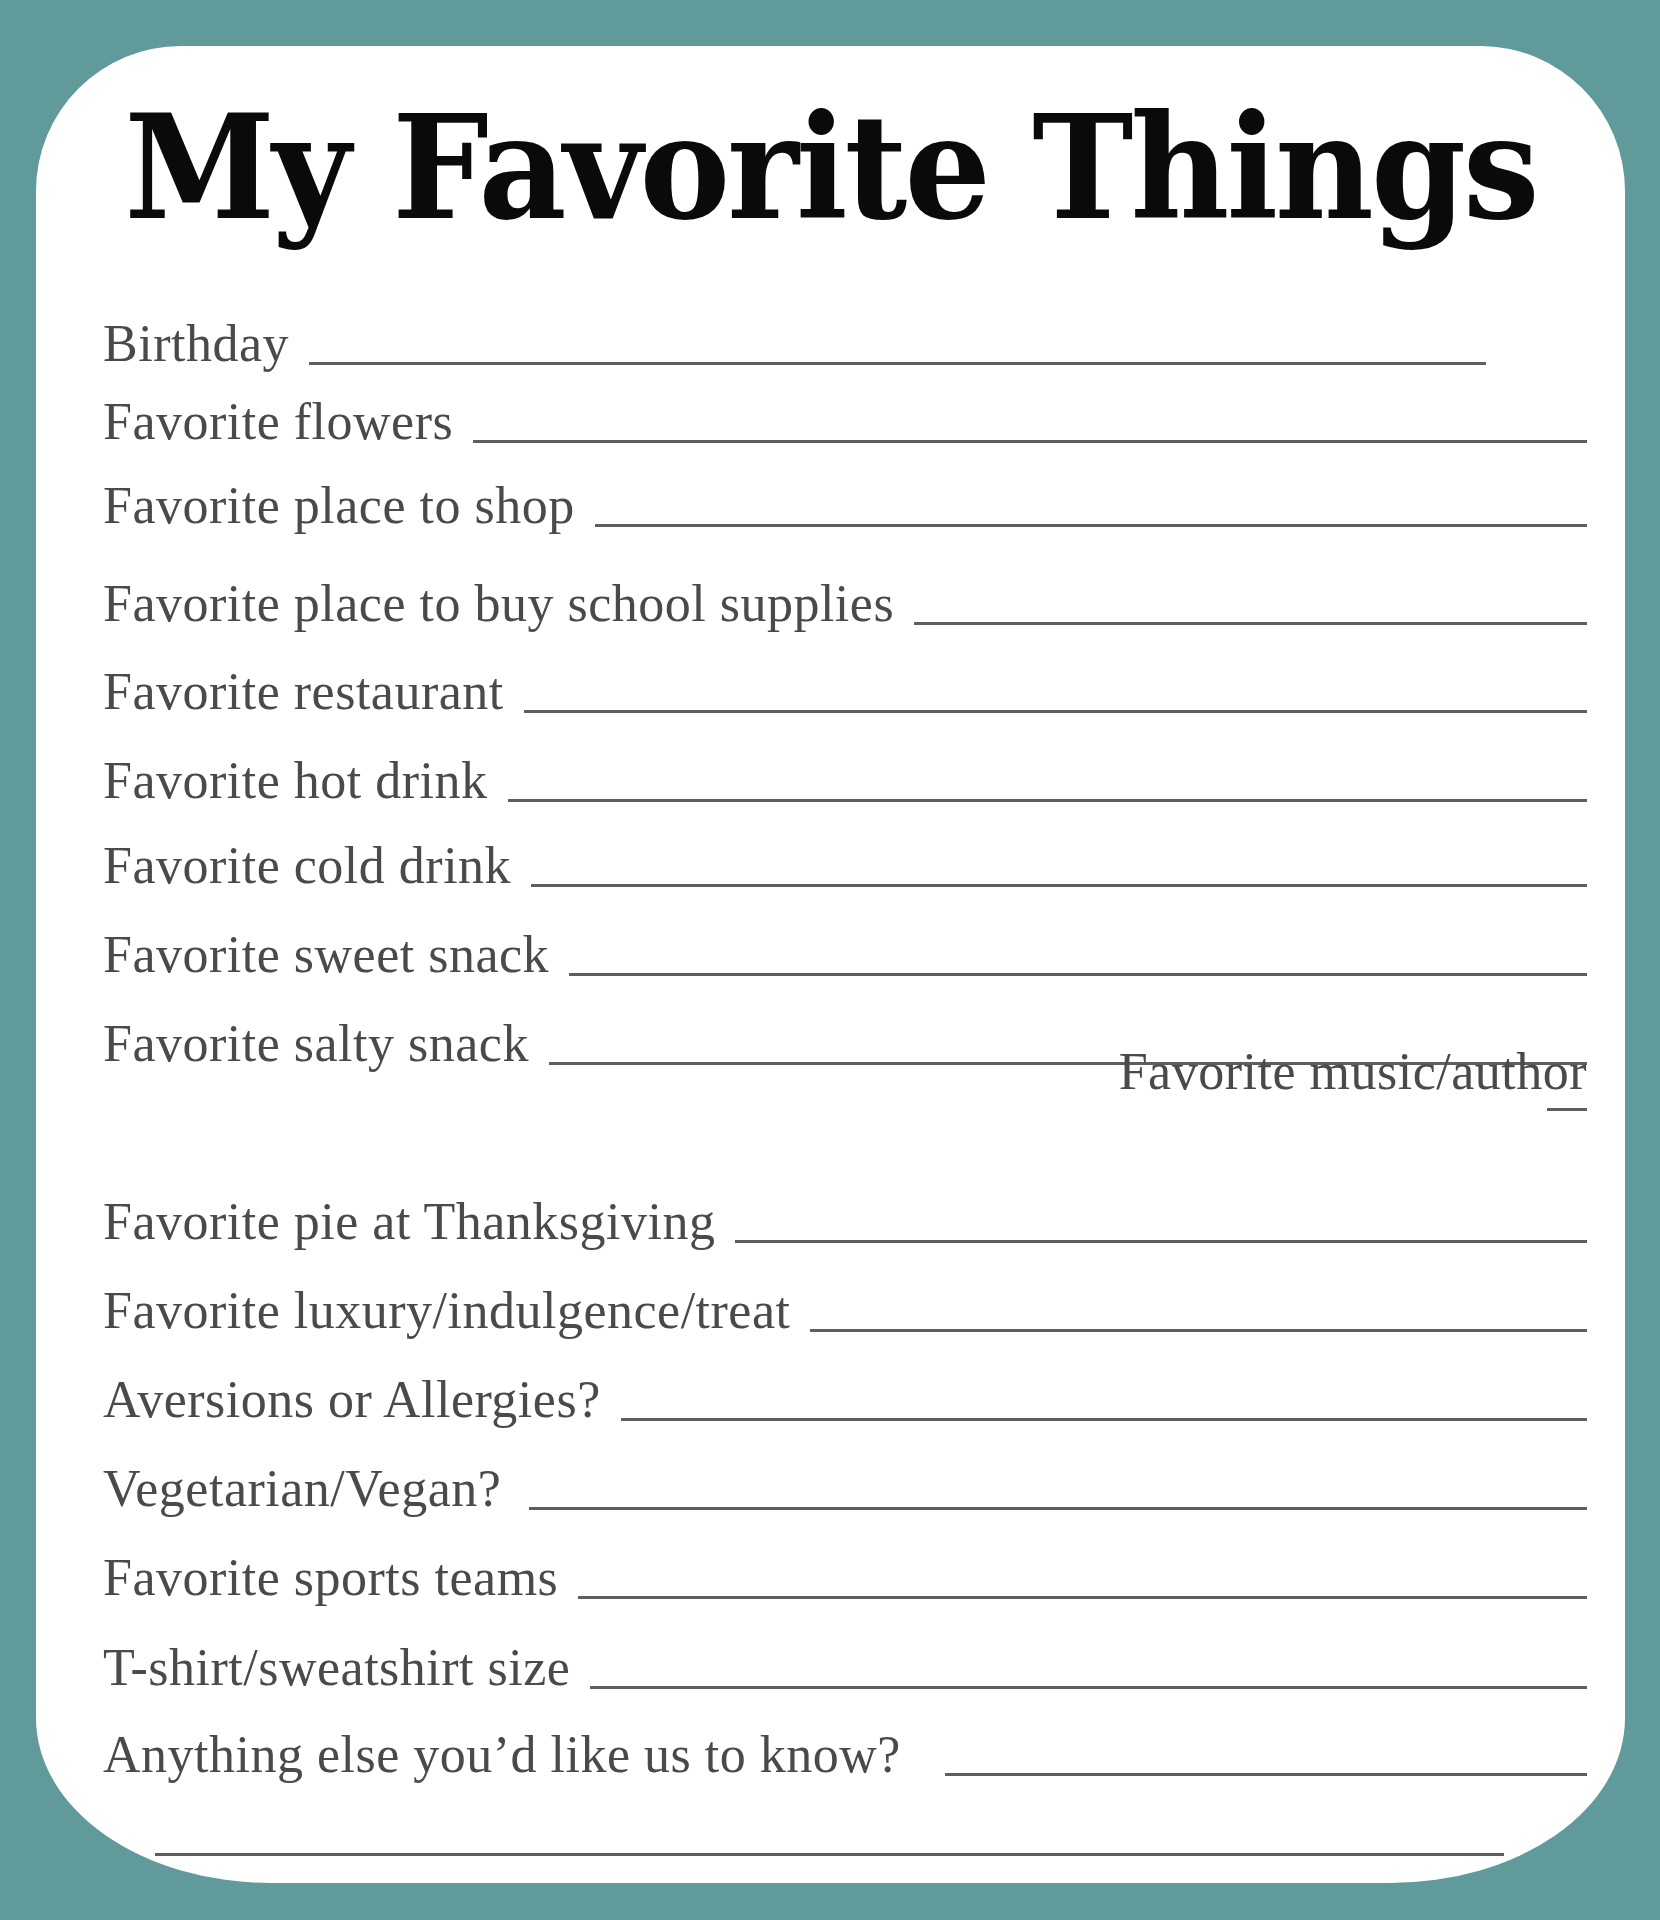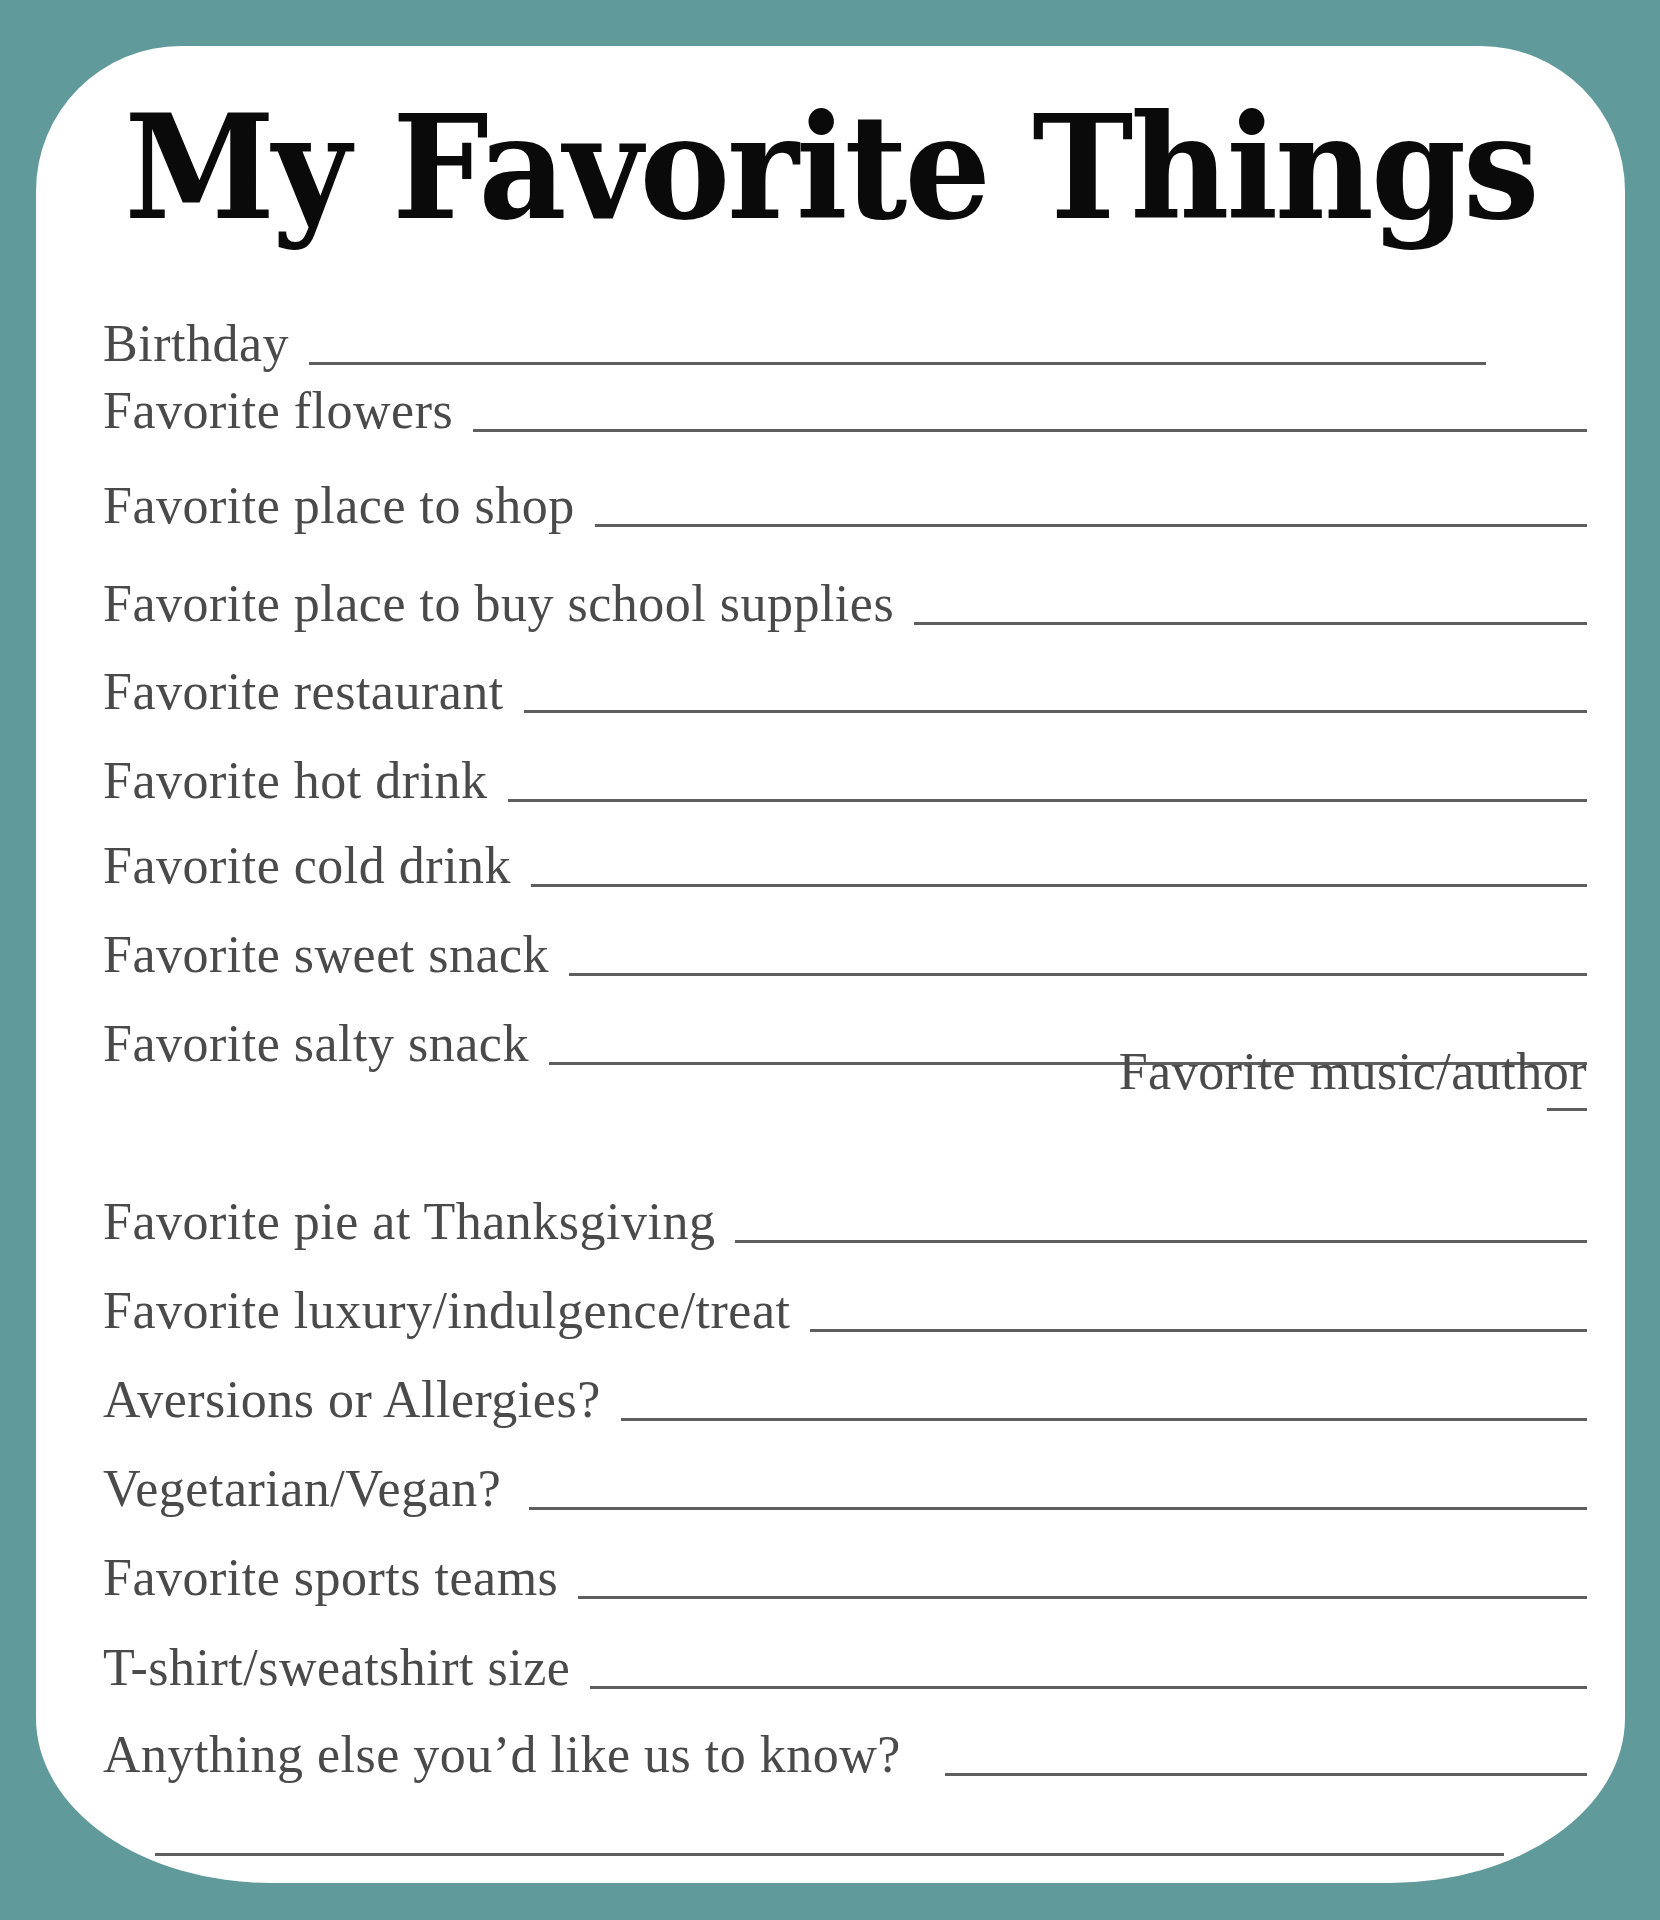--- a/index.html
+++ b/index.html
@@ -74,21 +74,21 @@
 </head>
 <body>
 
 <div class="card">
   <h1 class="title">My Favorite Things</h1>
   <div id="rows">
       <div class="row short" style="top: 254px;">
         <span class="field-label">Birthday</span>
         <span class="field-line"></span>
       </div>
-      <div class="row" style="top: 321px;">
+      <div class="row" style="top: 332px;">
         <span class="field-label">Favorite flowers</span>
         <span class="field-line"></span>
       </div>
       <div class="row" style="top: 416px;">
         <span class="field-label">Favorite place to shop</span>
         <span class="field-line"></span>
       </div>
       <div class="row" style="top: 514px;">
         <span class="field-label">Favorite place to buy school supplies</span>
         <span class="field-line"></span>

